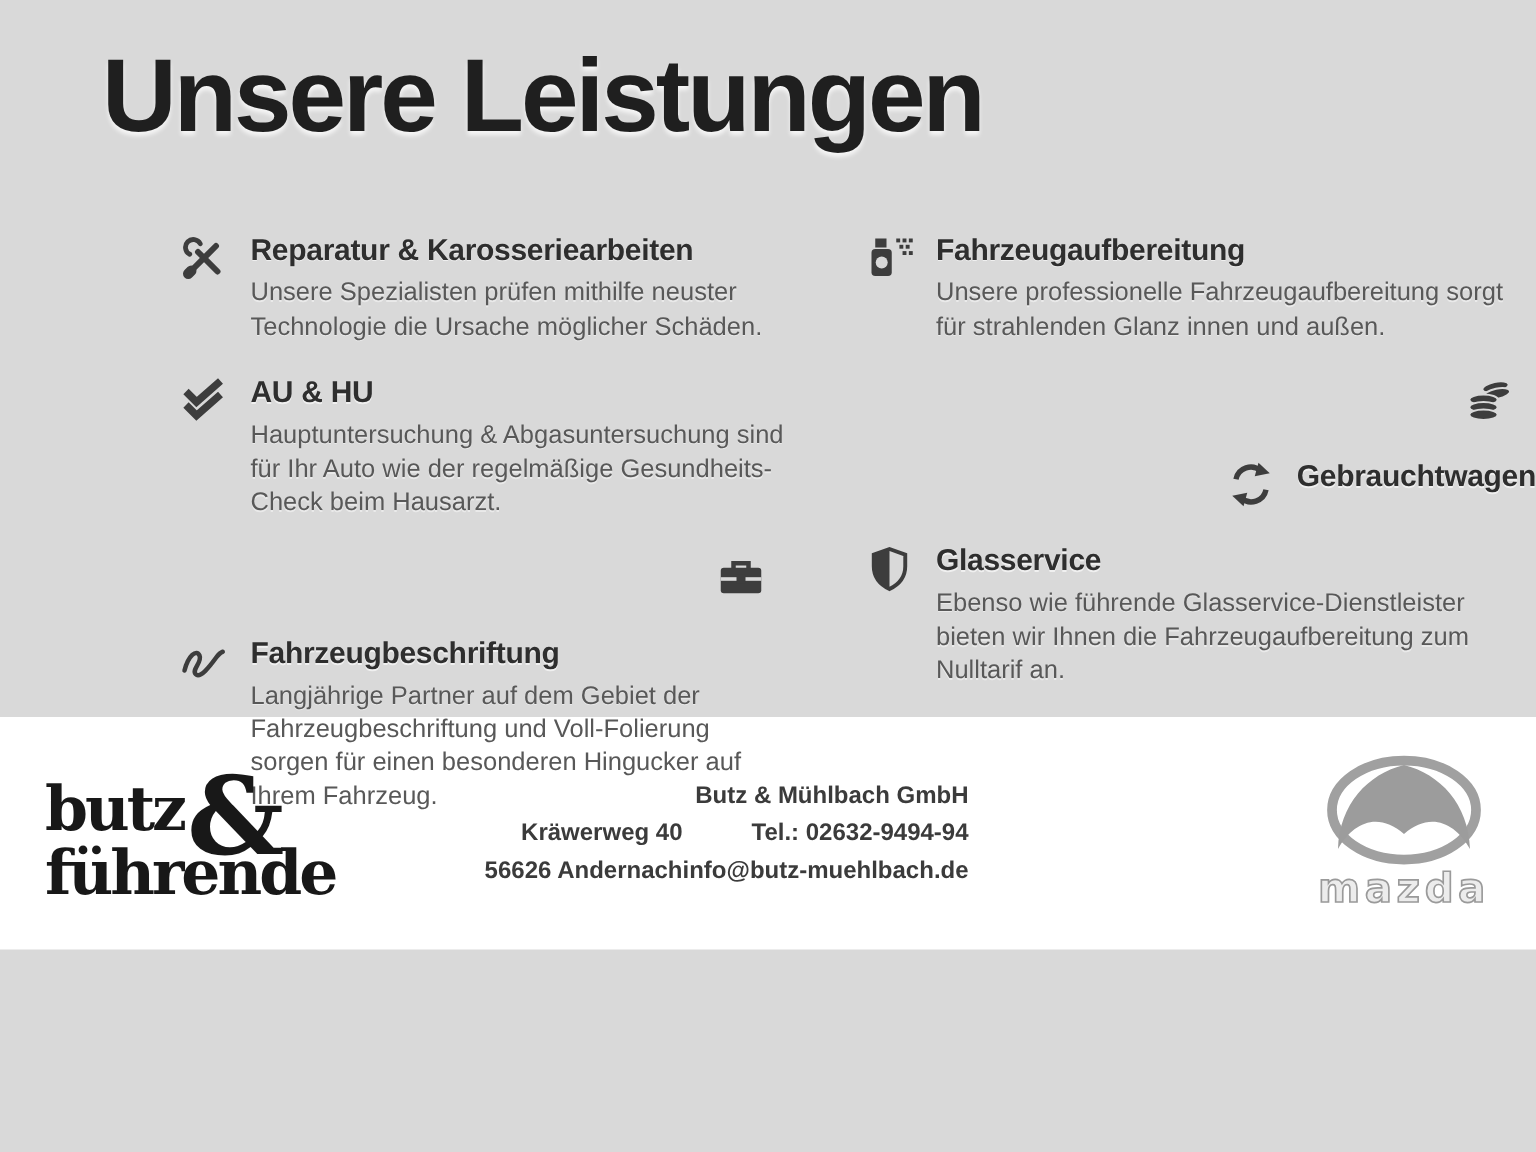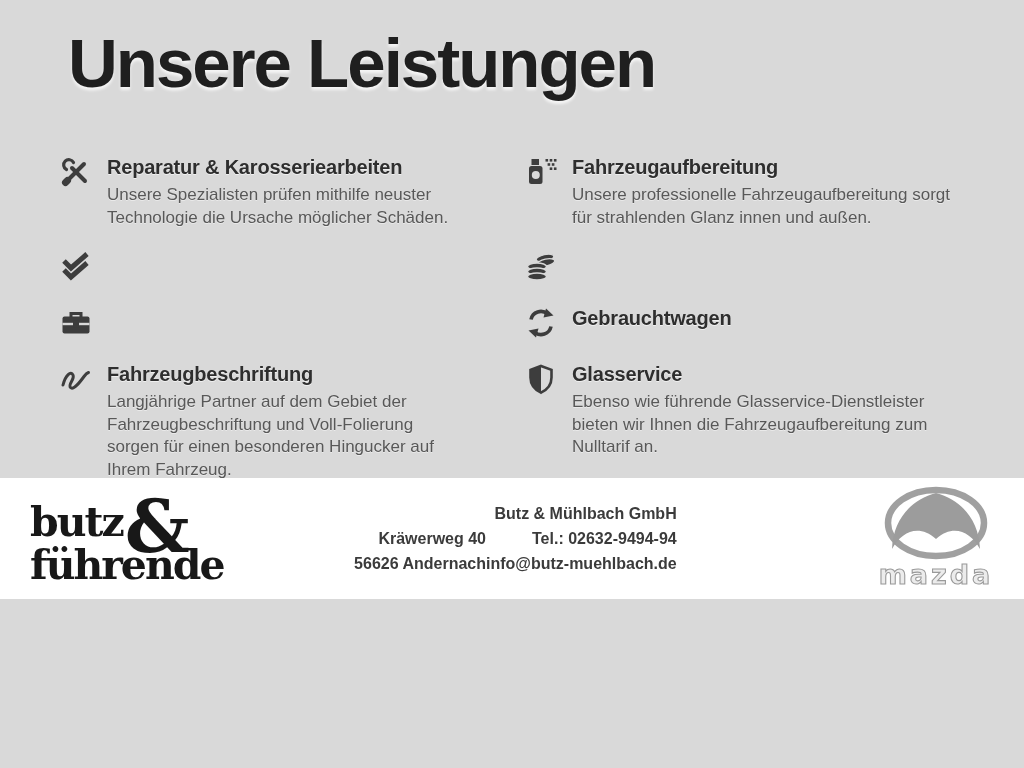--- a/index.html
+++ b/index.html
@@ -22,21 +22,21 @@
     line-height: 1.15;
     color: #1f1f1f;
     text-shadow: 0 3px 3px rgba(255,255,255,0.75);
   }
   .services-grid {
     margin-top: 52px;
     display: grid;
     grid-template-columns: 465px auto;
   }
   .col { display: flex; flex-direction: column; gap: 21px; }
-  .service { display: flex; align-items: flex-start; }
+  .service { display: flex; align-items: flex-start; justify-content: flex-end; }
   .service .icon-box {
     width: 34px; height: 34px;
     flex: 0 0 34px;
     margin-right: 13px;
     margin-top: 1px;
   }
   .icon-box svg { width: 32px; height: 32px; display: block; }
   .ic { fill: #3d3d3d; }
   .ic-stroke { stroke: #3d3d3d; fill: none; }
   .service h3 {
@@ -51,25 +51,24 @@
   .service p {
     font-size: 17px;
     color: #585858;
     line-height: 1.32;
     text-shadow: 0 1px 0 rgba(255,255,255,0.45);
   }
   .col-left .service p  { max-width: 358px; }
   .col-right .service p { max-width: 400px; }
 
   .footer {
-    height: 121px;
+    height: 155px;
     background: #ffffff;
     display: flex;
     align-items: center;
-    gap: 31px;
   }
   .logo-block {
     margin-left: 30px;
     width: 212px;
     color: #181818;
     font-family: "DejaVu Serif", serif;
     font-weight: bold;
     letter-spacing: -2px;
     line-height: 1;
     flex: 0 0 auto;
@@ -124,20 +123,24 @@
         </div>
       </div>
 
       <div class="service">
         <span class="icon-box">
           <svg viewBox="0 0 32 32">
             <polyline class="ic-stroke" stroke-width="5" points="4,10 11,17 27,3"></polyline>
             <polyline class="ic-stroke" stroke-width="5" points="4,19 11,26 27,12"></polyline>
           </svg>
         </span>
+        <div>
+          <h3>AU &amp; HU</h3>
+          <p>Hauptuntersuchung &amp; Abgasuntersuchung sind für Ihr Auto wie der regelmäßige Gesundheits-Check beim Hausarzt.</p>
+        </div>
       </div>
 
       <div class="service">
         <span class="icon-box">
           <svg viewBox="0 0 32 32">
             <path class="ic-stroke" stroke-width="3" d="M11,10 V6.5 H21 V10"></path>
             <rect class="ic" x="2.5" y="9.5" width="27" height="17" rx="2"></rect>
             <rect x="2.5" y="15.8" width="27" height="2.4" fill="#d9d9d9"></rect>
             <rect class="ic" x="13" y="13.8" width="6" height="6.4" rx="1"></rect>
           </svg>

